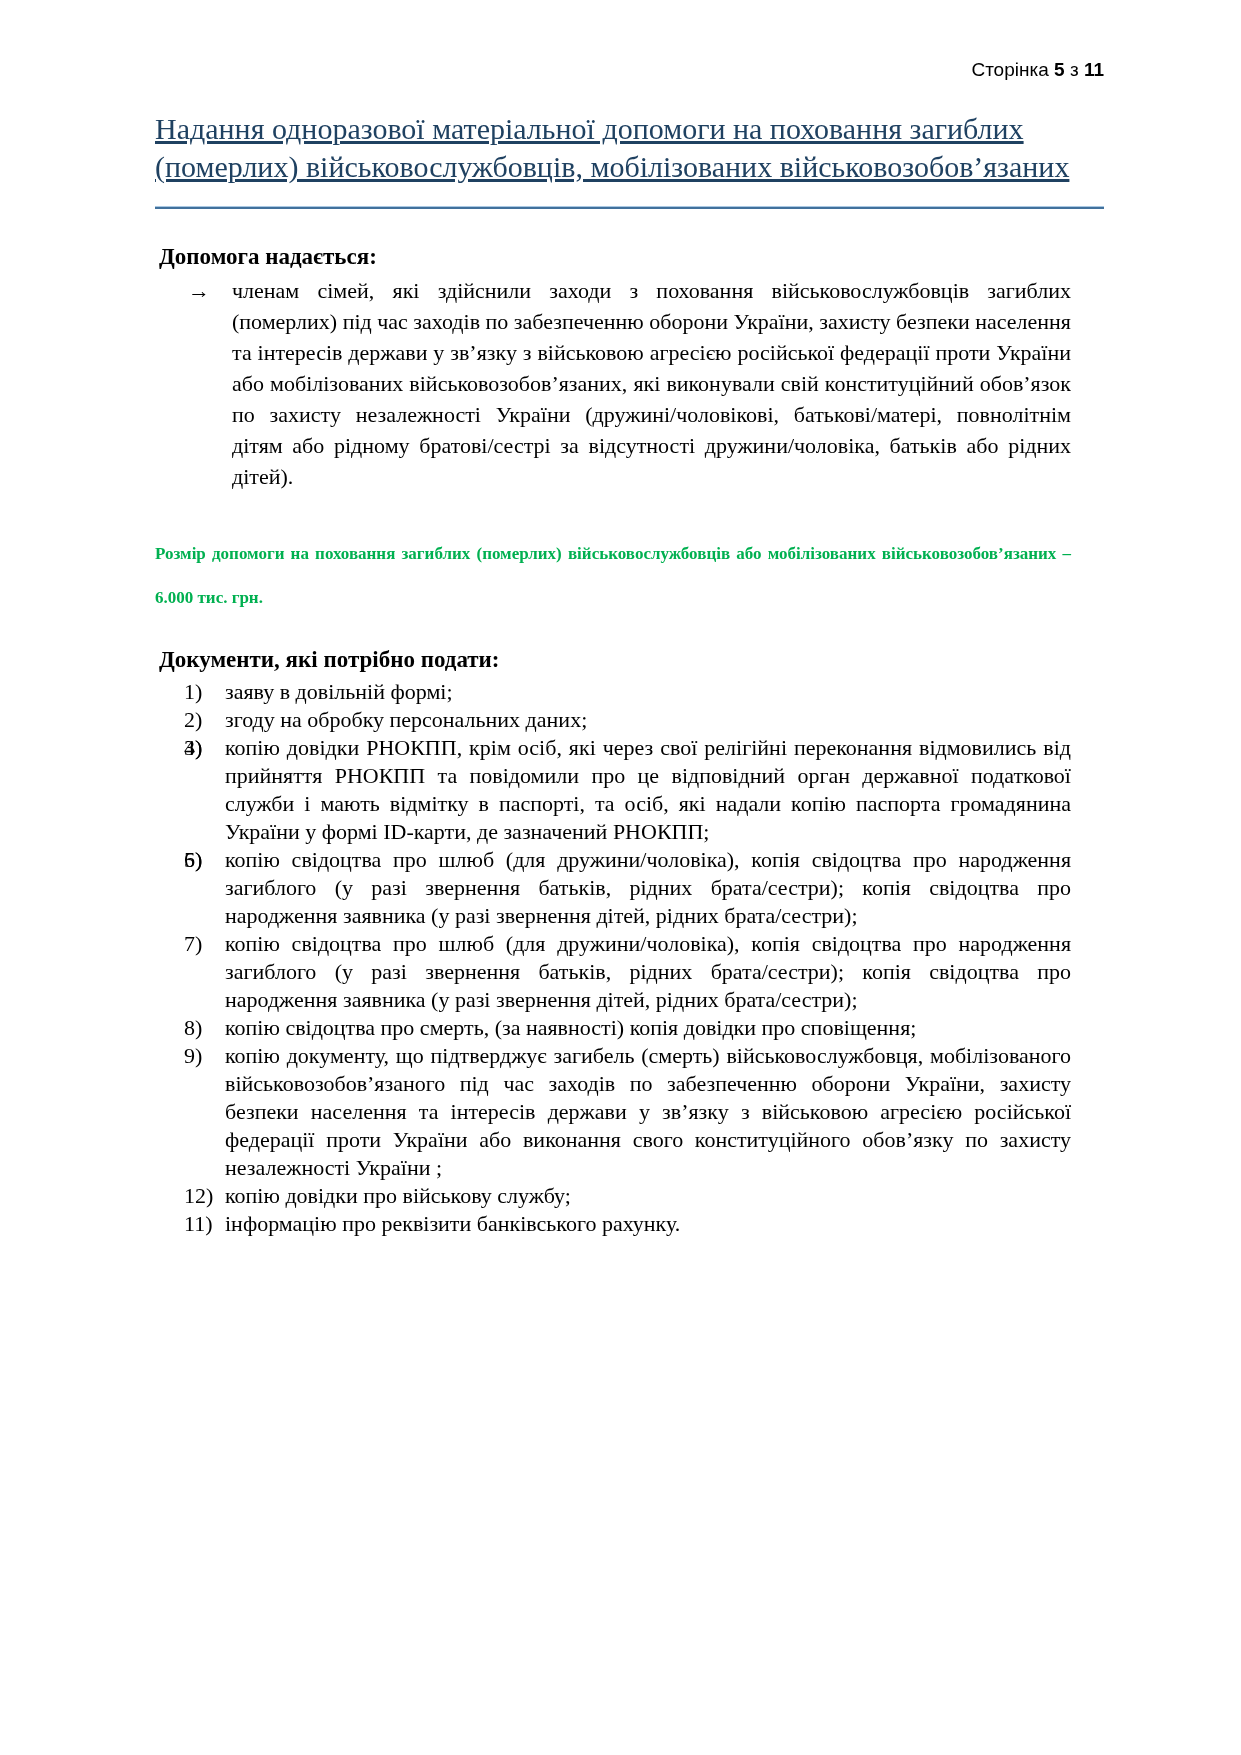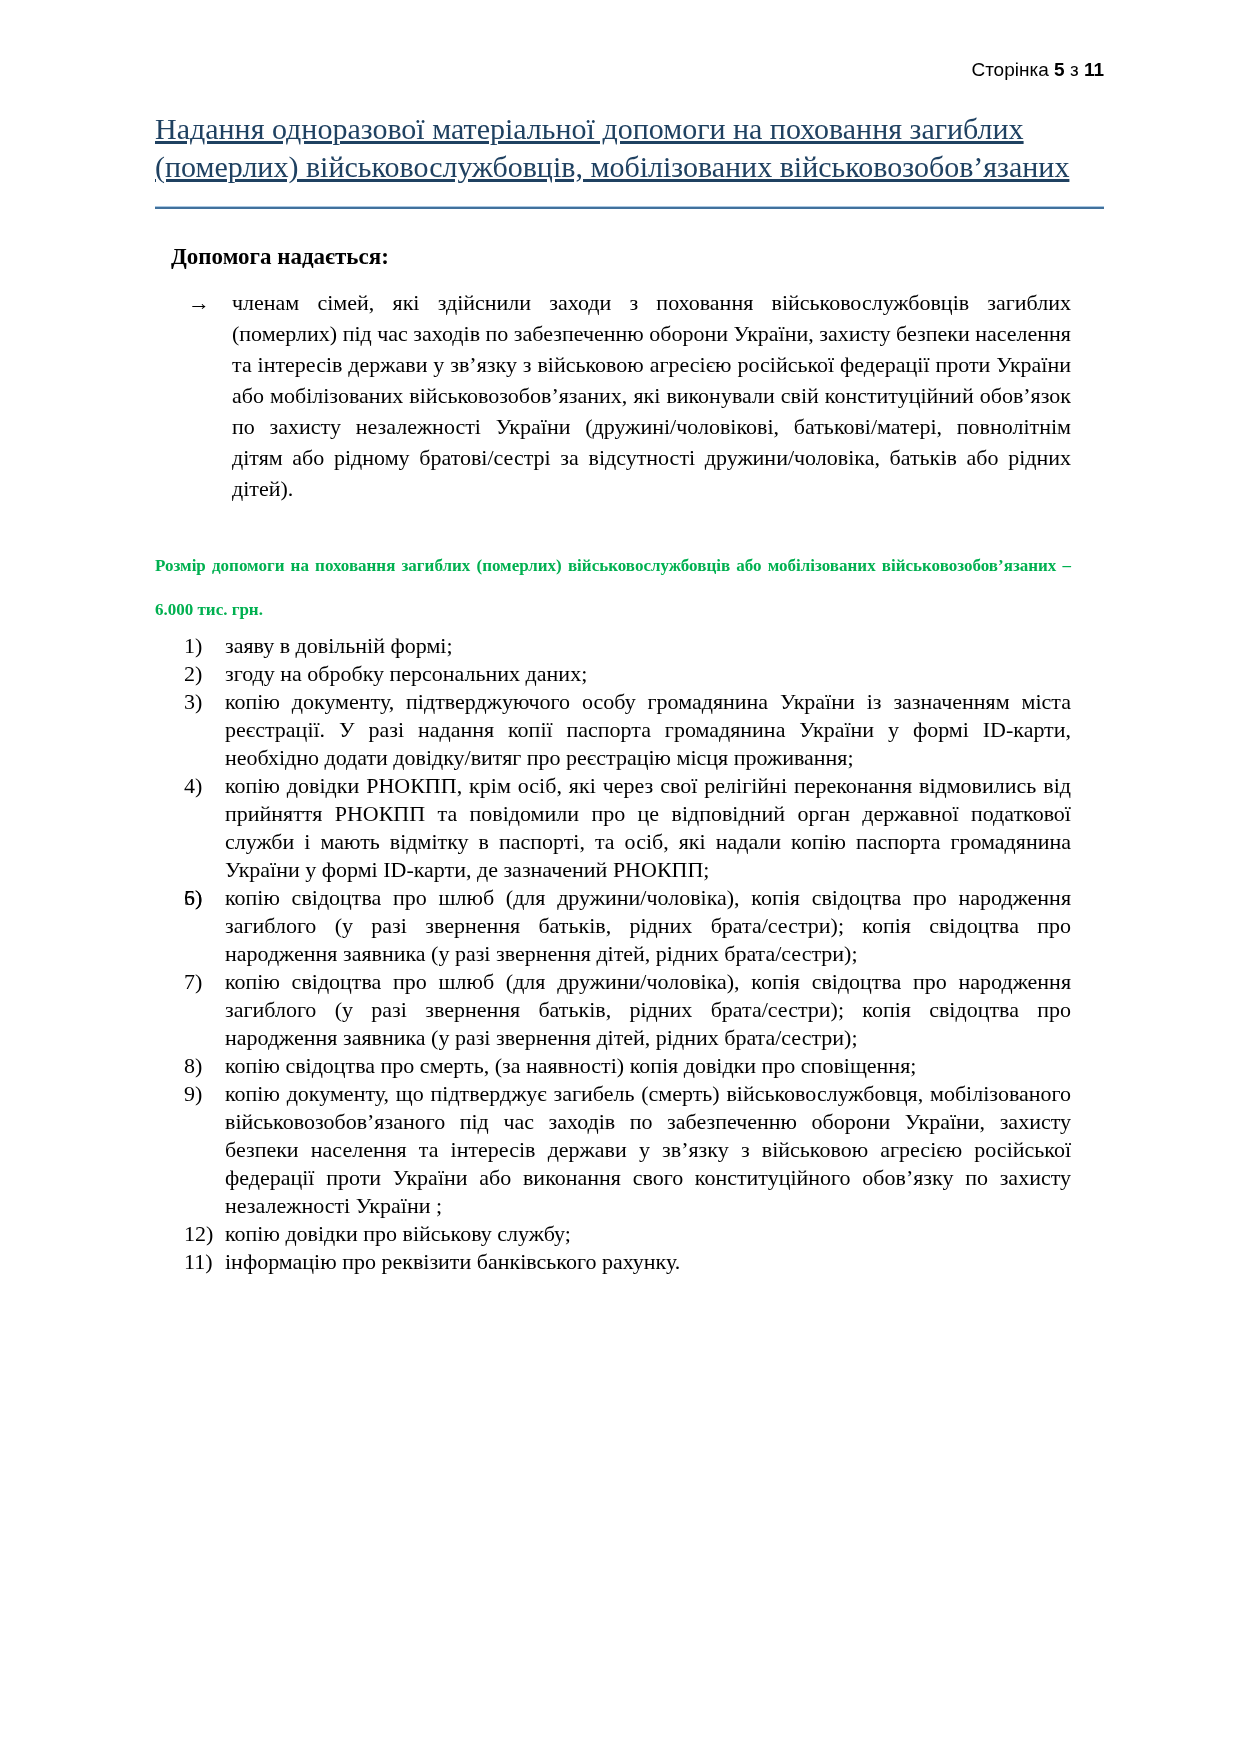--- a/index.html
+++ b/index.html
@@ -17,21 +17,21 @@
   .title{
     font-weight:400;font-size:30px;line-height:38px;
     color:var(--title-blue,#1F4161);margin:28px 0 0 0;text-decoration:underline;
   }
   .title-rule{
     height:0;margin-top:20px;margin-right:-33px;
     border-top:1px solid #A9C8E3;
     border-bottom:2px solid var(--rule-blue,#41719C);
   }
   .sec-heading{
-    font-size:23px;font-weight:700;line-height:28px;margin:16px;
+    font-size:23px;font-weight:700;line-height:28px;margin:4px;
   }
   .sec-heading.help{margin-top:34px;}
   .sec-heading.docs{margin-top:26px;margin-bottom:4px;}
   .arrow-item{
     position:relative;padding-left:77px;text-align:justify;
     line-height:31px;margin:2px 0 0 0;
   }
   .arrow-item .marker{position:absolute;left:33px;top:0;}
   .amount{
     font-weight:700;color:var(--amount-green,#00B050);
@@ -66,33 +66,33 @@
 
   <h2 class="sec-heading help">Допомога надається:</h2>
 
   <div class="arrow-item">
     <span class="marker">→</span>
     <span>членам сімей, які здійснили заходи з поховання військовослужбовців загиблих (померлих) під час заходів по забезпеченню оборони України, захисту безпеки населення та інтересів держави у зв’язку з військовою агресією російської федерації проти України або мобілізованих військовозобов’язаних, які виконували свій конституційний обов’язок по захисту незалежності України (дружині/чоловікові, батькові/матері, повнолітнім дітям або рідному братові/сестрі за відсутності дружини/чоловіка, батьків або рідних дітей).</span>
   </div>
 
   <p class="amount">Розмір допомоги на поховання загиблих (померлих) військовослужбовців або мобілізованих військовозобов’язаних – 6.000 тис. грн.</p>
 
+  <h2 class="sec-heading docs">Документи, які потрібно подати:</h2>
 
   <div class="doc-list">
     <div class="li">
       <span class="num">1)</span>
       <span class="txt">заяву в довільній формі;</span>
     </div>
     <div class="li">
       <span class="num">2)</span>
       <span class="txt">згоду на обробку персональних даних;</span>
     </div>
     <div class="li">
       <span class="num">3)</span>
-      <span class="txt">копію документу, підтверджуючого особу громадянина України із зазначенням міста реєстрації. У разі надання копії паспорта громадянина України у формі ID-карти, необхідно додати довідку/витяг про реєстрацію місця проживання;</span>
     </div>
     <div class="li">
       <span class="num">4)</span>
       <span class="txt">копію довідки РНОКПП, крім осіб, які через свої релігійні переконання відмовились від прийняття РНОКПП та повідомили про це відповідний орган державної податкової служби і мають відмітку в паспорті, та осіб, які надали копію паспорта громадянина України у формі ID-карти, де зазначений РНОКПП;</span>
     </div>
     <div class="li">
       <span class="num">5)</span>
     </div>
     <div class="li">
       <span class="num">6)</span>

